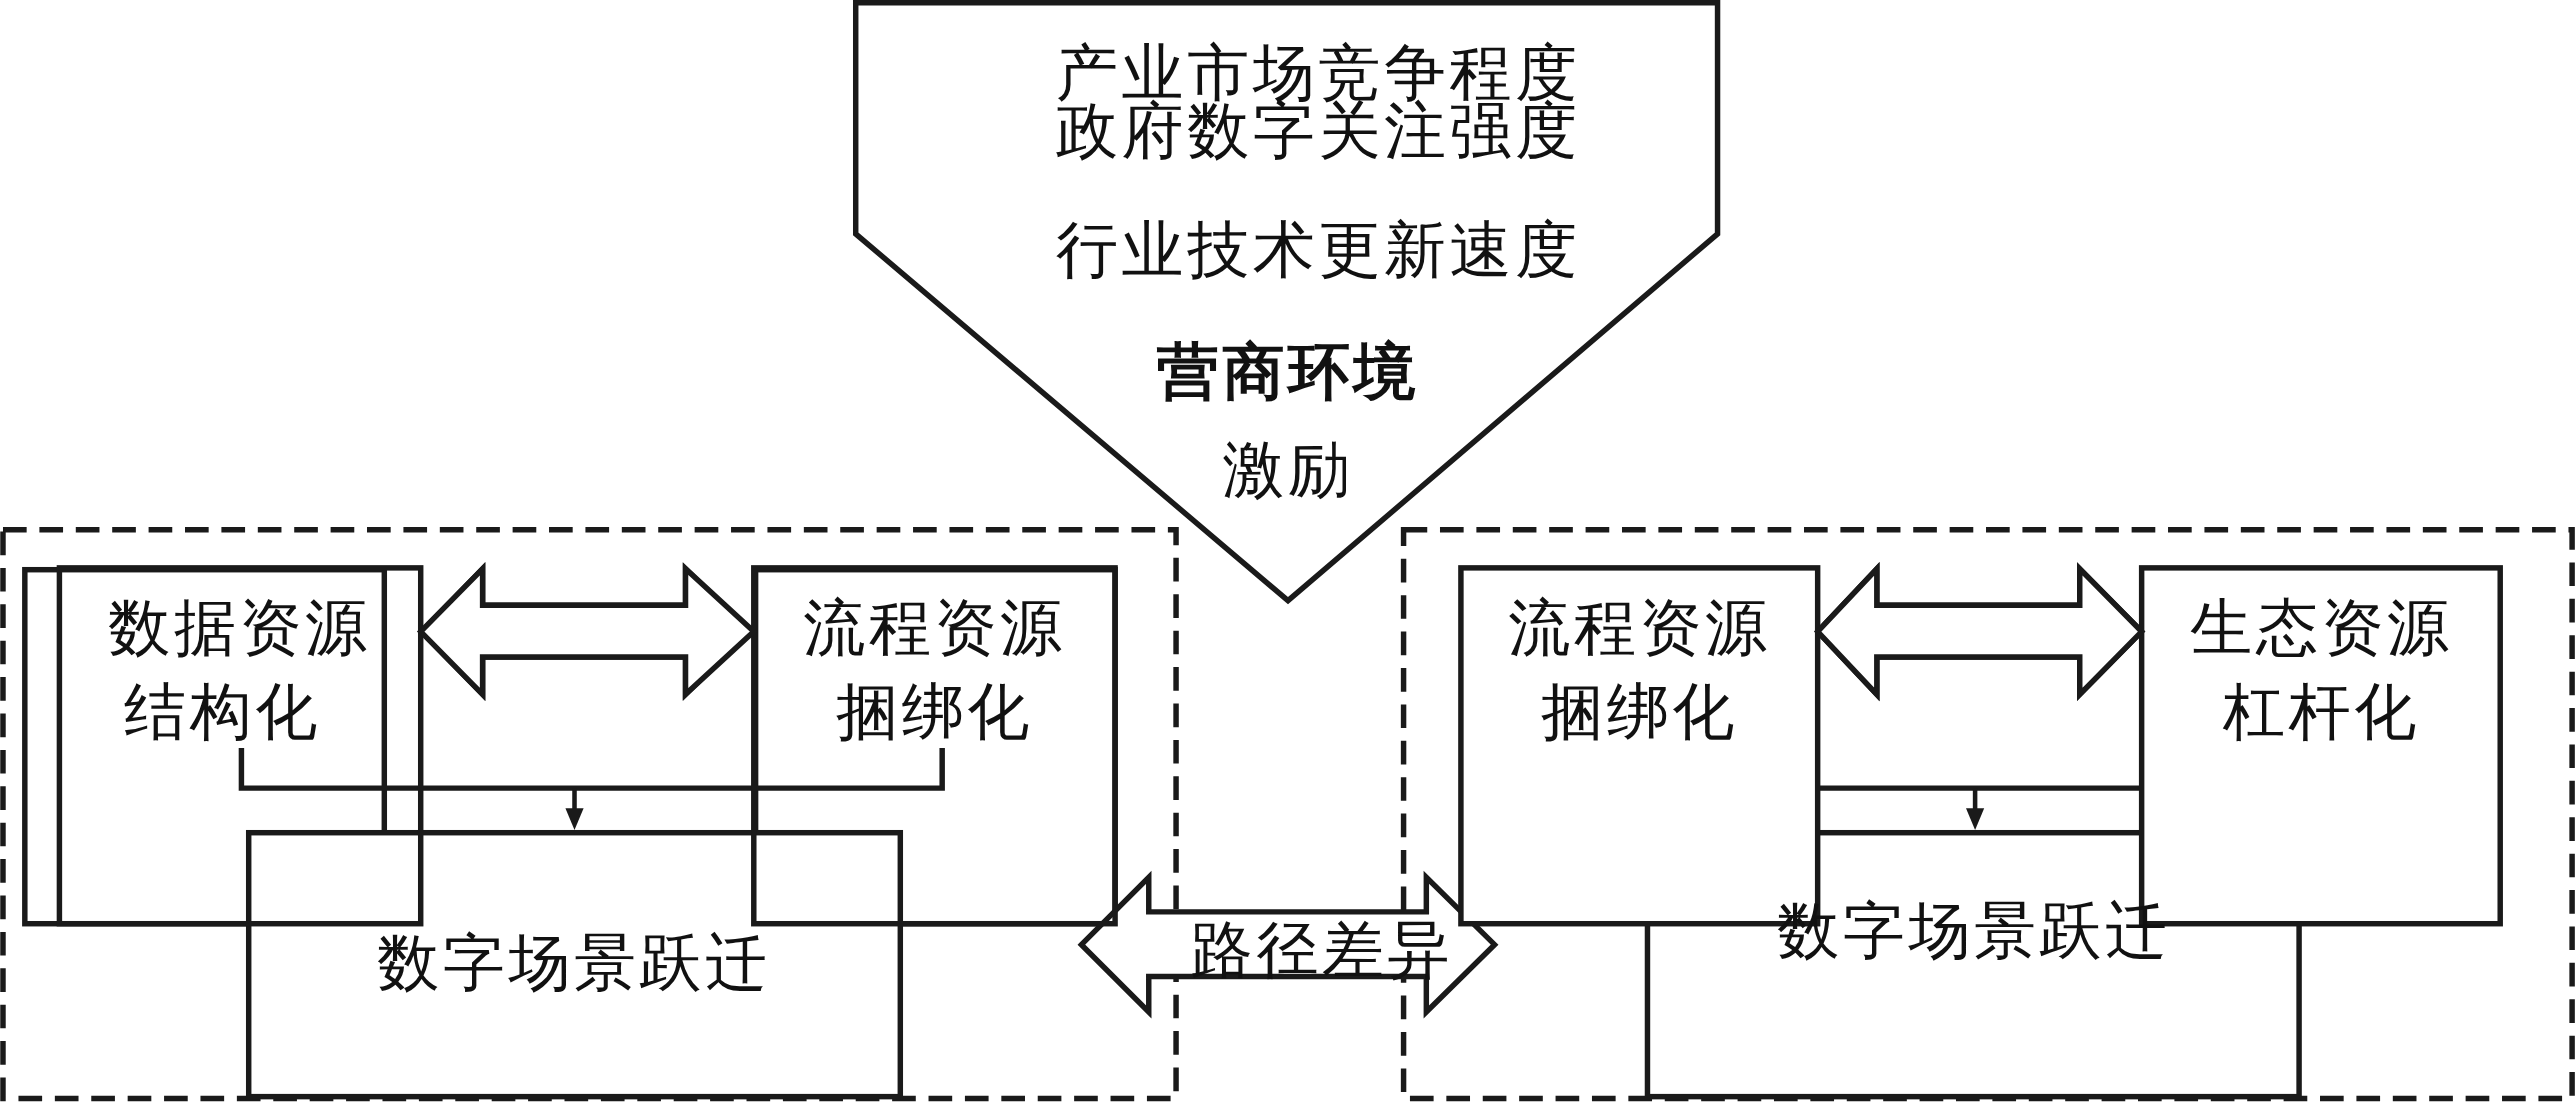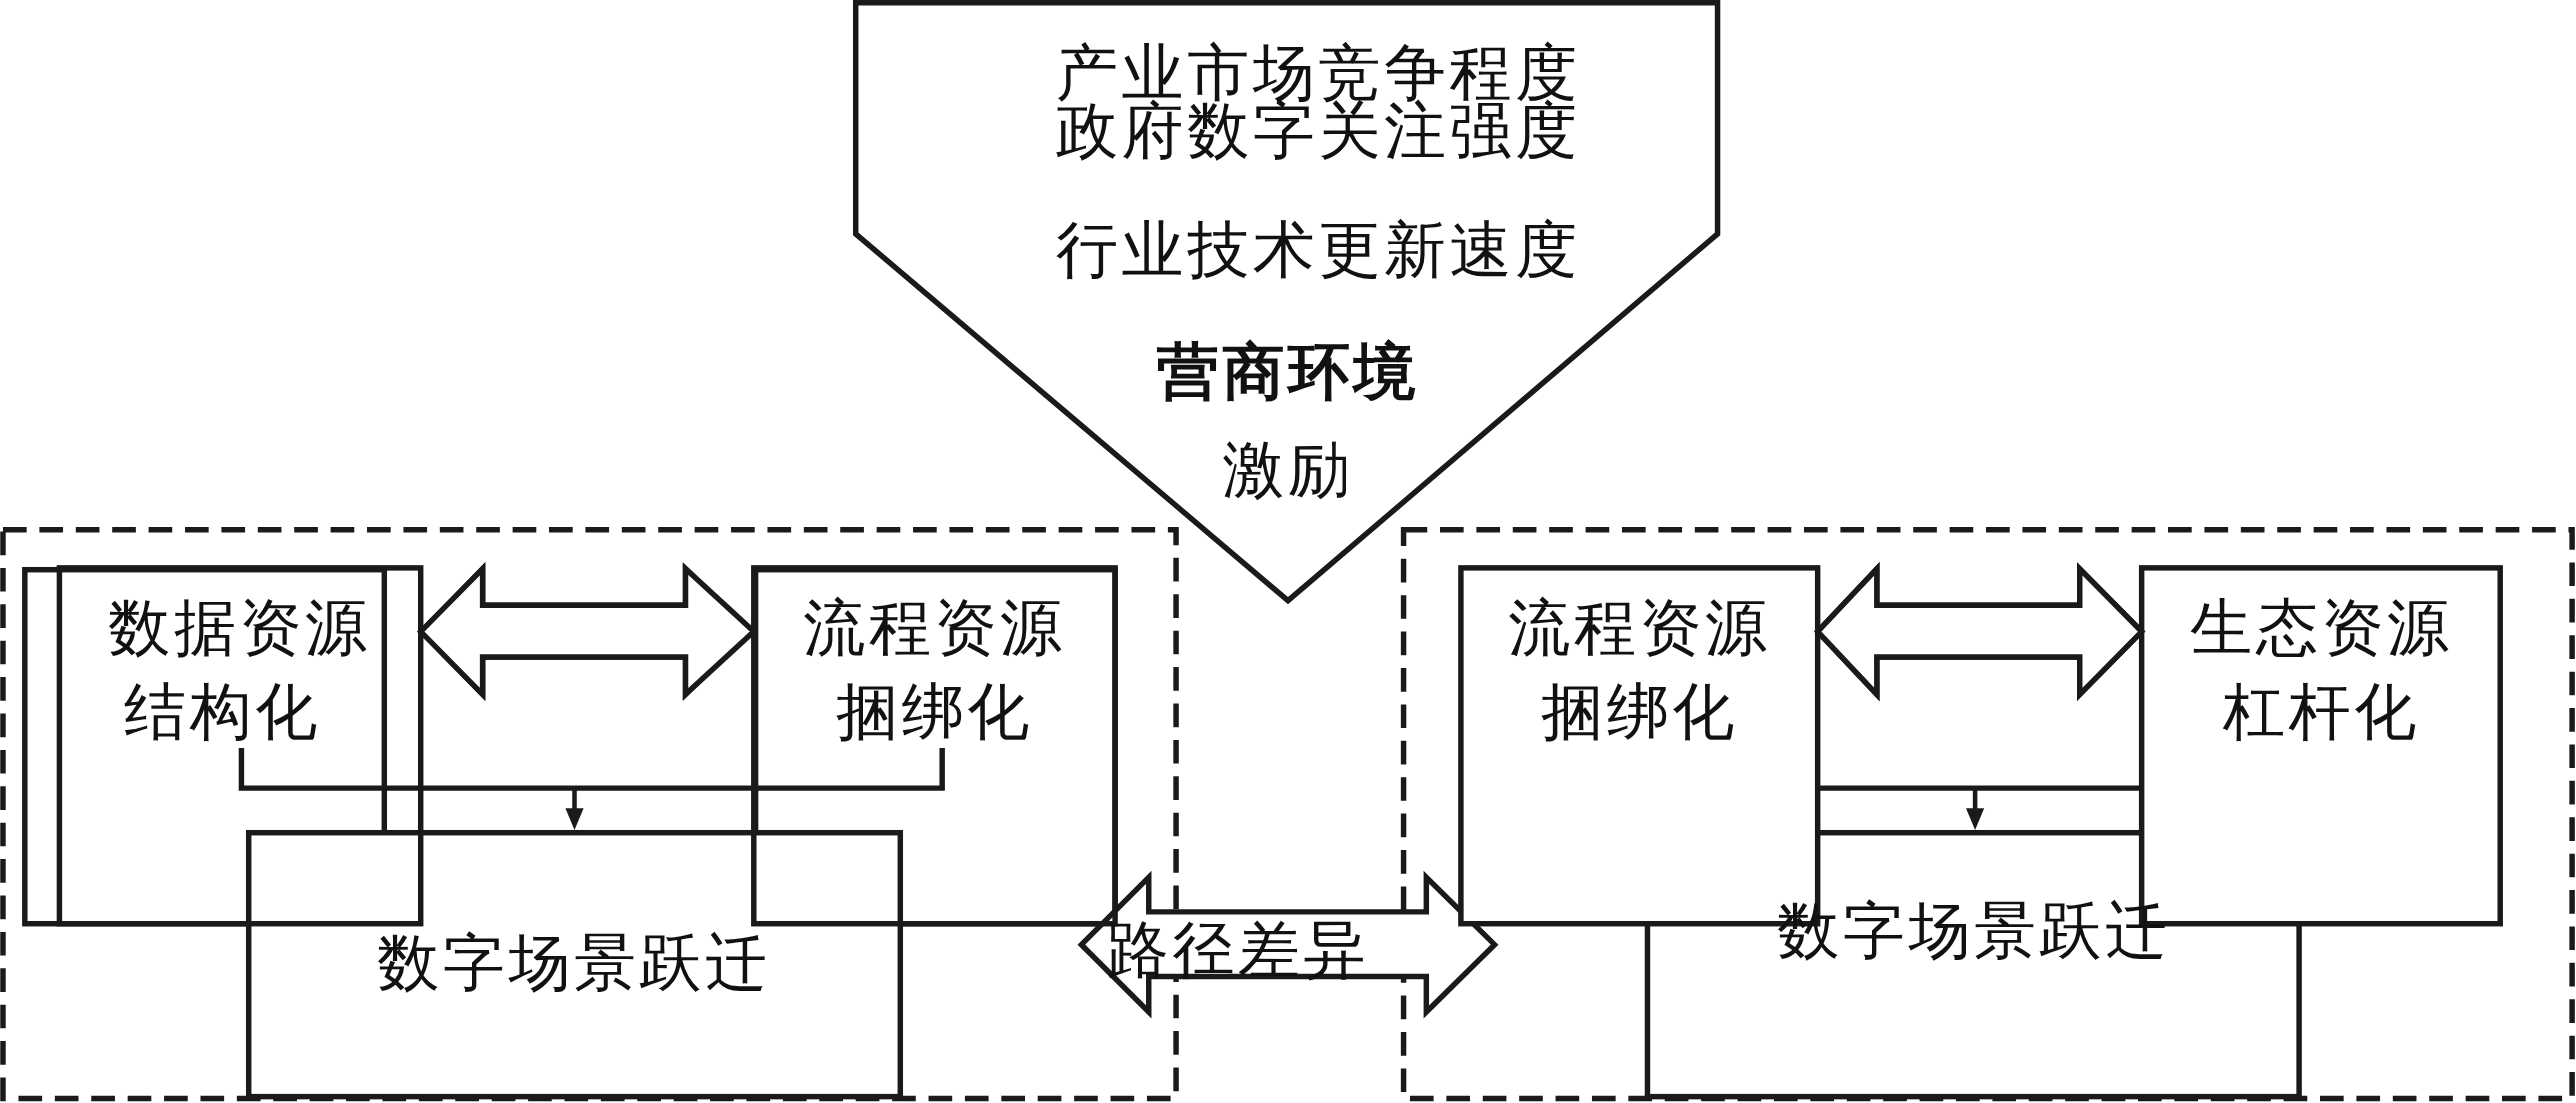--- a/index.html
+++ b/index.html
@@ -111,14 +111,14 @@
 <div class="lbl" style="left:754px; top:597px; width:361px;">流程资源</div>
 <div class="lbl" style="left:754px; top:681px; width:361px;">捆绑化</div>
 <div class="lbl" style="left:248px; top:932px; width:652px;">数字场景跃迁</div>
 
 <div class="lbl" style="left:1461px; top:597px; width:357px;">流程资源</div>
 <div class="lbl" style="left:1461px; top:681px; width:357px;">捆绑化</div>
 <div class="lbl" style="left:2142px; top:597px; width:359px;text-align:center;">生态资源</div>
 <div class="lbl" style="left:2142px; top:681px; width:359px;">杠杆化</div>
 <div class="lbl" style="left:1648px; top:900px; width:652px;">数字场景跃迁</div>
 
-<div class="lbl" style="left:1099px; top:919px; width:278px;text-align:center;">路径差异</div>
+<div class="lbl" style="left:1183px; top:919px; width:278px;text-align:center;">路径差异</div>
 
 
 </body></html>

